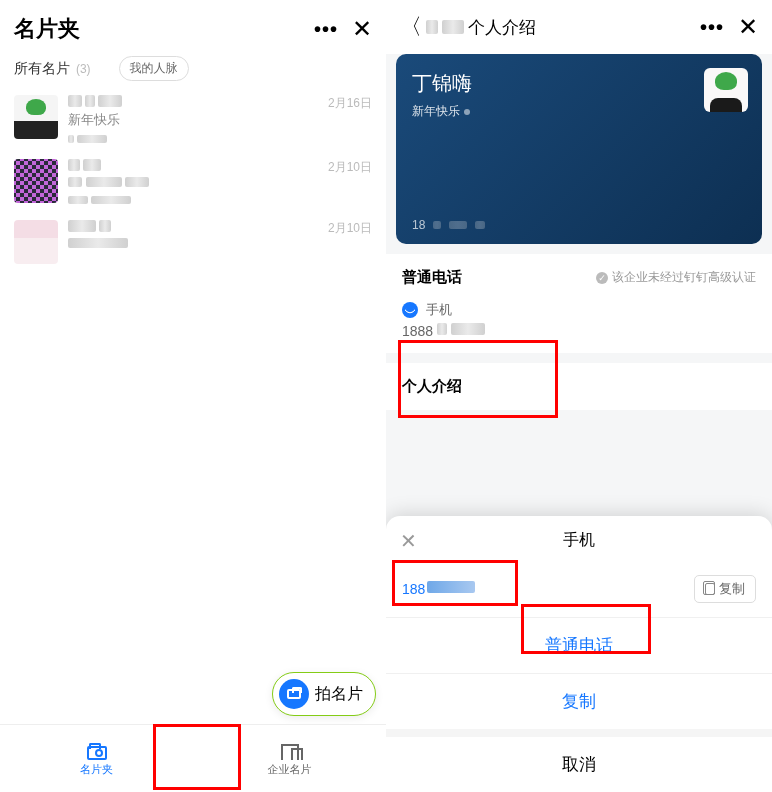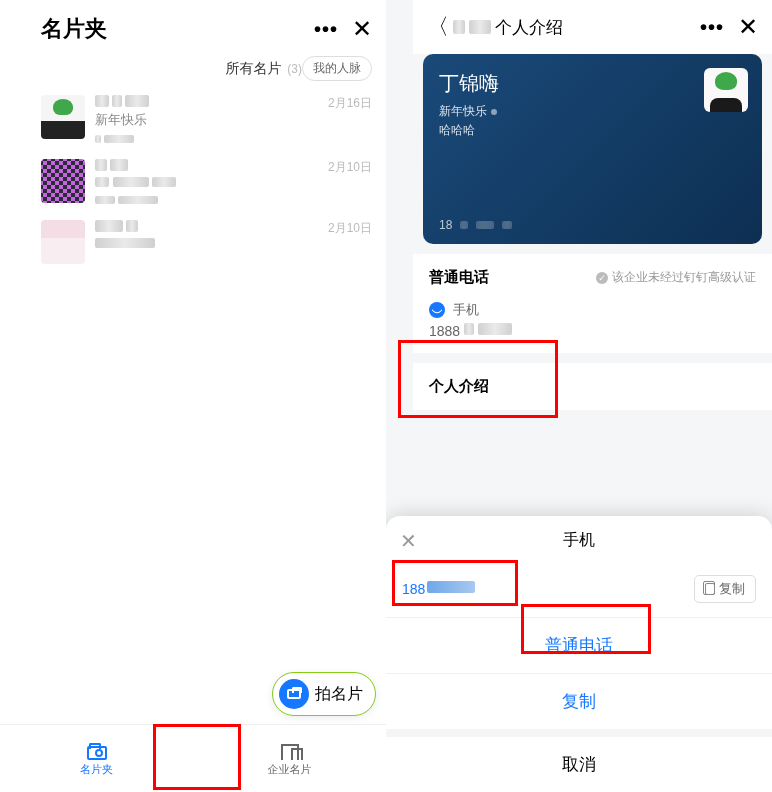--- a/index.html
+++ b/index.html
@@ -1,32 +1,32 @@
 <!DOCTYPE html>
 <html><head>
 <meta charset="utf-8">
 <style>
 * { margin: 0; padding: 0; box-sizing: border-box; font-family: -apple-system, "PingFang SC", "Microsoft YaHei", sans-serif; }
 body { width: 772px; height: 792px; display: flex; background: #fff; }
-.phone { height: 792px; position: relative; overflow: hidden; padding-left: 27px; }
+.phone { height: 792px; position: relative; overflow: hidden; }
 .left { width: 386px; display: flex; flex-direction: column; }
 .right { width: 386px; display: flex; flex-direction: column; background: #f5f6f7; }
 
 
 .l-header { display: flex; align-items: center; justify-content: space-between; padding: 14px 14px 10px; }
 .l-title { font-size: 22px; font-weight: 600; }
 .l-actions { display: flex; gap: 14px; align-items: center; }
 .dots { font-size: 20px; font-weight: 700; letter-spacing: 1px; }
 .close-x { font-size: 24px; font-weight: 300; line-height: 1; }
 
 .search-box { margin: 6px 12px 10px; background: #f3f5f6; border-radius: 6px; display: flex; align-items: center; padding: 8px 10px; color: #c0c4c8; }
 .search-icon { width: 16px; height: 16px; border: 2px solid #c0c4c8; border-radius: 50%; position: relative; margin-right: 8px; }
 .search-icon:after { content:""; position:absolute; width:6px; height:2px; background:#c0c4c8; bottom:-3px; right:-4px; transform:rotate(45deg); }
 
-.subhead { display:flex; align-items:center; justify-content:flex-end; padding: 2px 14px 10px; }
+.subhead { display:flex; align-items:center; justify-content:flex-start; padding: 2px 14px 10px; gap: 28px; }
 .subhead-left { font-size:14px; color:#333; }
 .subhead-count { color:#bbb; font-size:12px; margin-left:2px; }
 .pill { border:1px solid #ddd; border-radius:14px; padding:3px 10px; font-size:12px; color:#666; }
 
 .list { flex:1; }
 .row { display:flex; padding: 4px 14px 10px; }
 .avatar { width:44px; height:44px; border-radius:4px; background:#eee; flex-shrink:0; margin-right:10px; background-size:cover; }
 .avatar.green { background: linear-gradient(#f5f5f5 60%, #222 60%); position:relative; }
 .avatar.green:before { content:""; position:absolute; top:4px; left:50%; transform:translateX(-50%); width:20px; height:16px; background:#3fa84a; border-radius:50% 50% 40% 40%; }
 .mid { flex:1; }
@@ -205,21 +205,20 @@
       <span class="close-x">✕</span>
     </div>
   </div>
 
   <div class="card">
     <div class="card-name">丁锦嗨</div>
     <div class="card-sub">
       <span>新年快乐</span>
       <span class="dot"></span>
     </div>
-    <div class="card-sub2">哈哈哈</div>
     <div class="card-avatar"></div>
     <div class="card-bottom">
       <span>18</span>
       <span class="pxl" style="width:8px;height:8px;display:inline-block;opacity:.4"></span>
       <span class="pxl" style="width:18px;height:8px;display:inline-block;opacity:.4"></span>
       <span class="pxl" style="width:10px;height:8px;display:inline-block;opacity:.4"></span>
     </div>
   </div>
 
   <div class="section">

